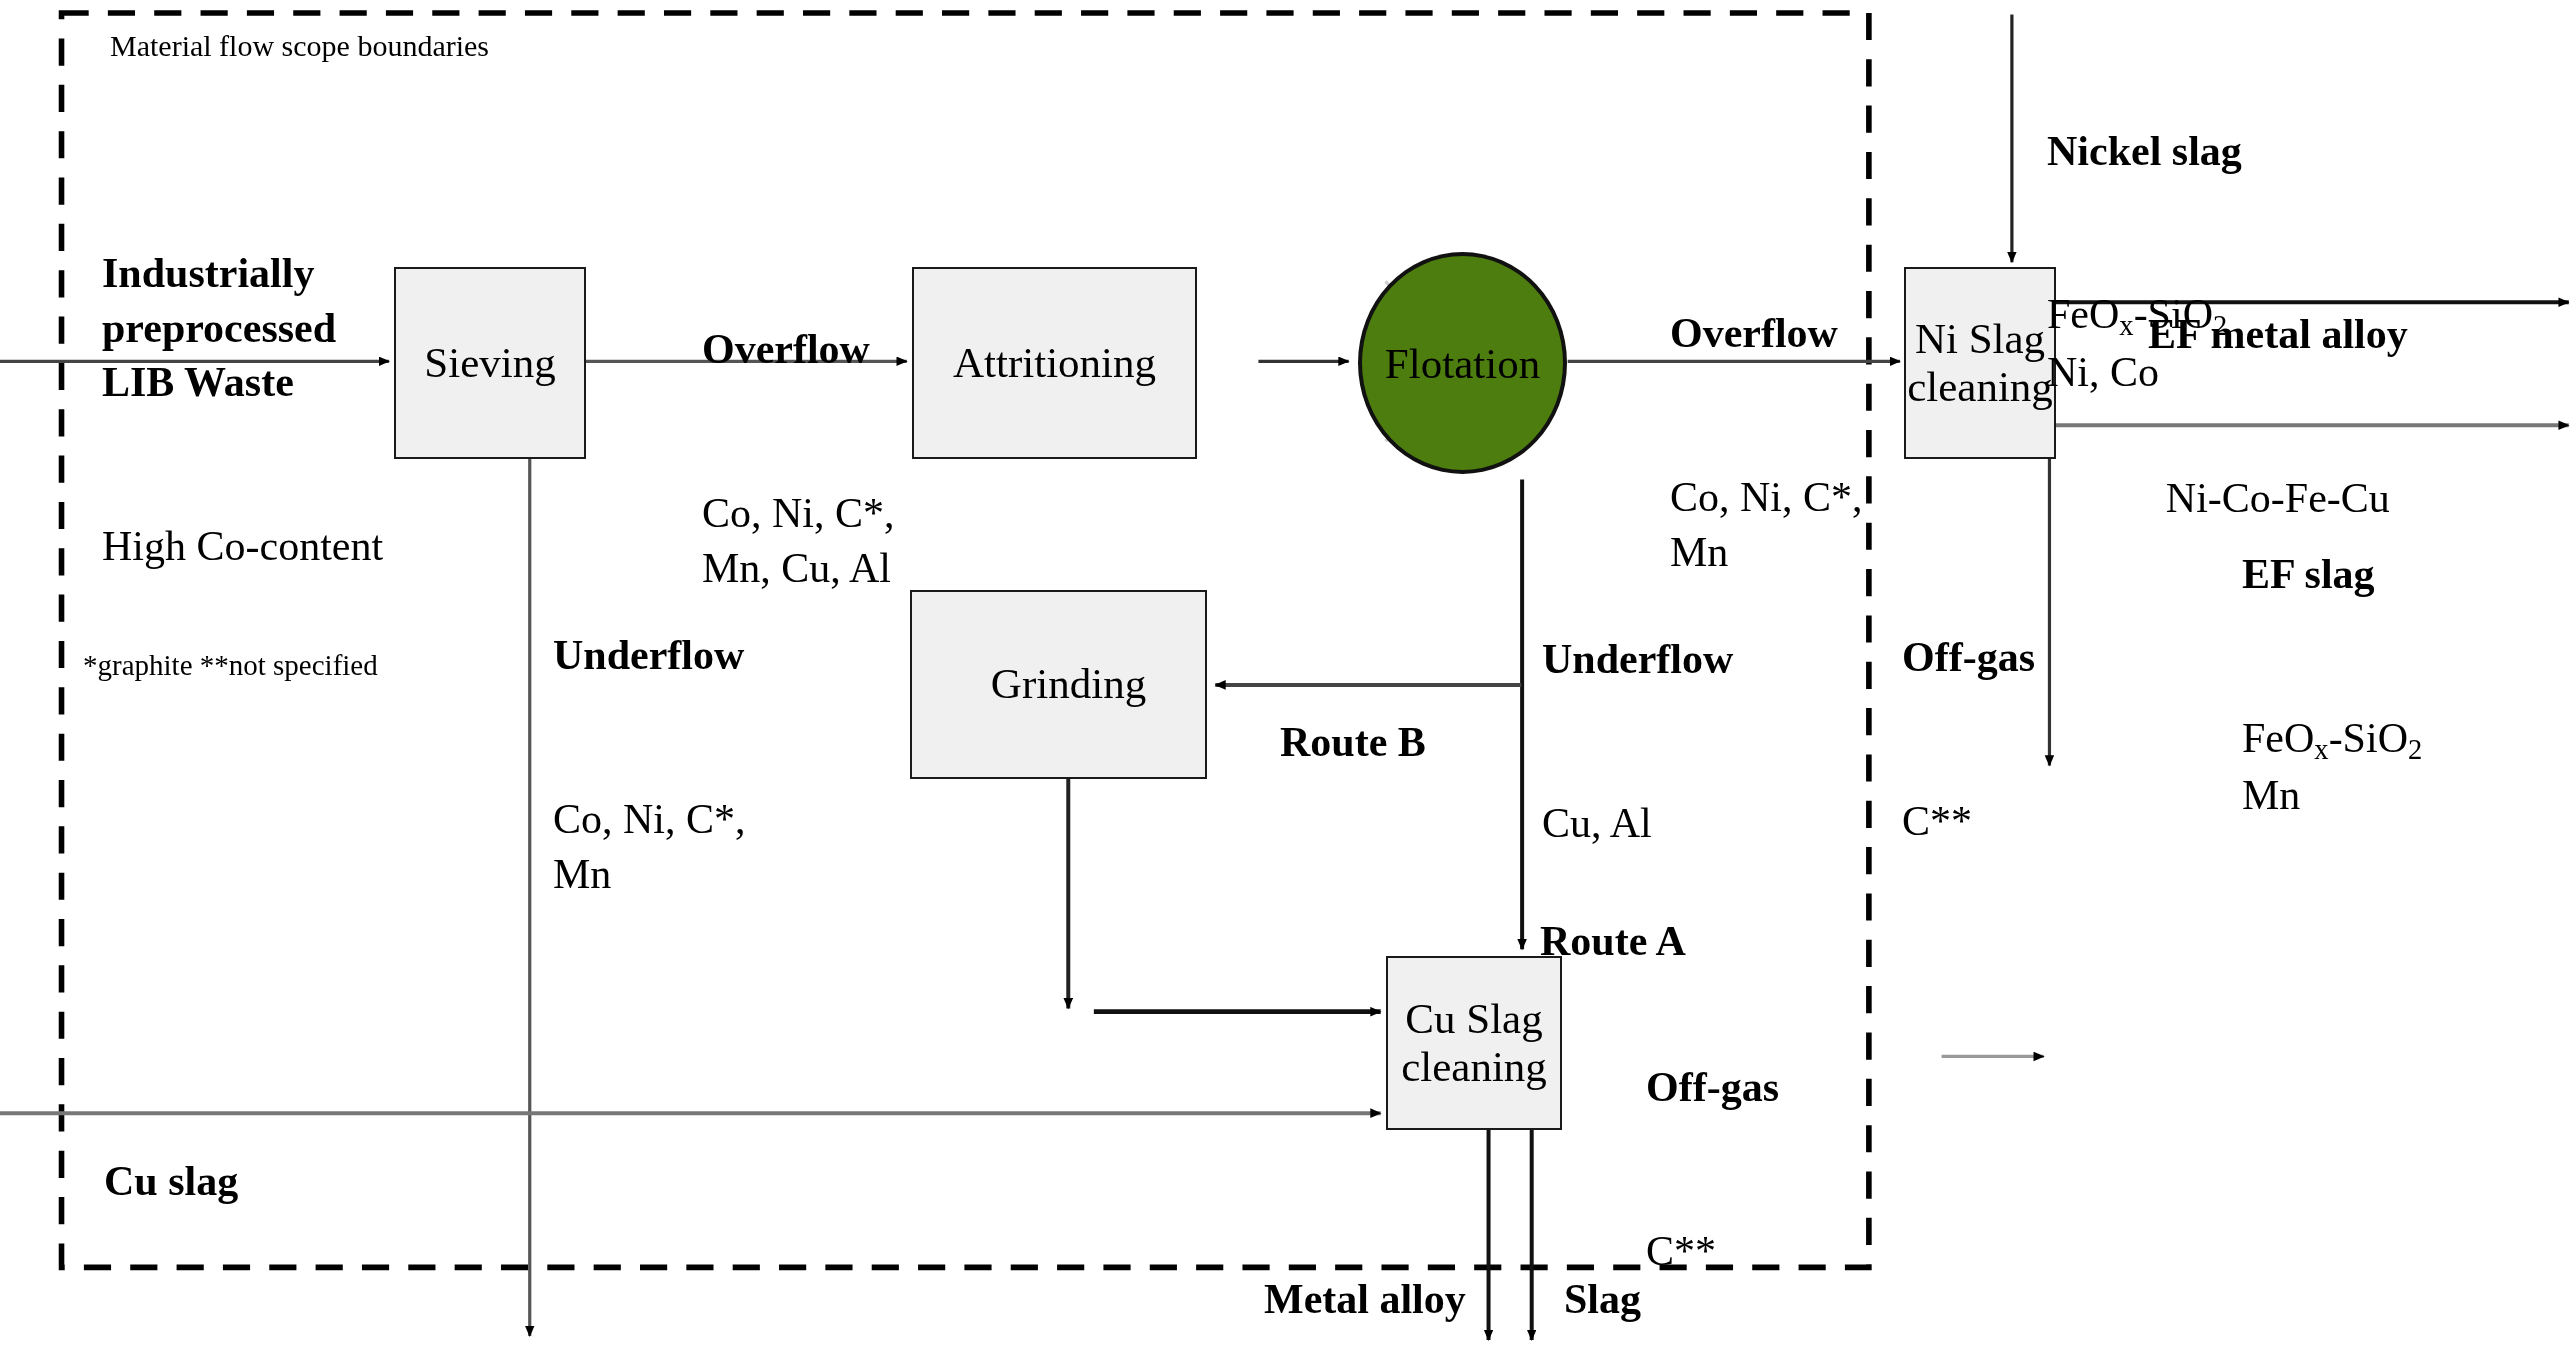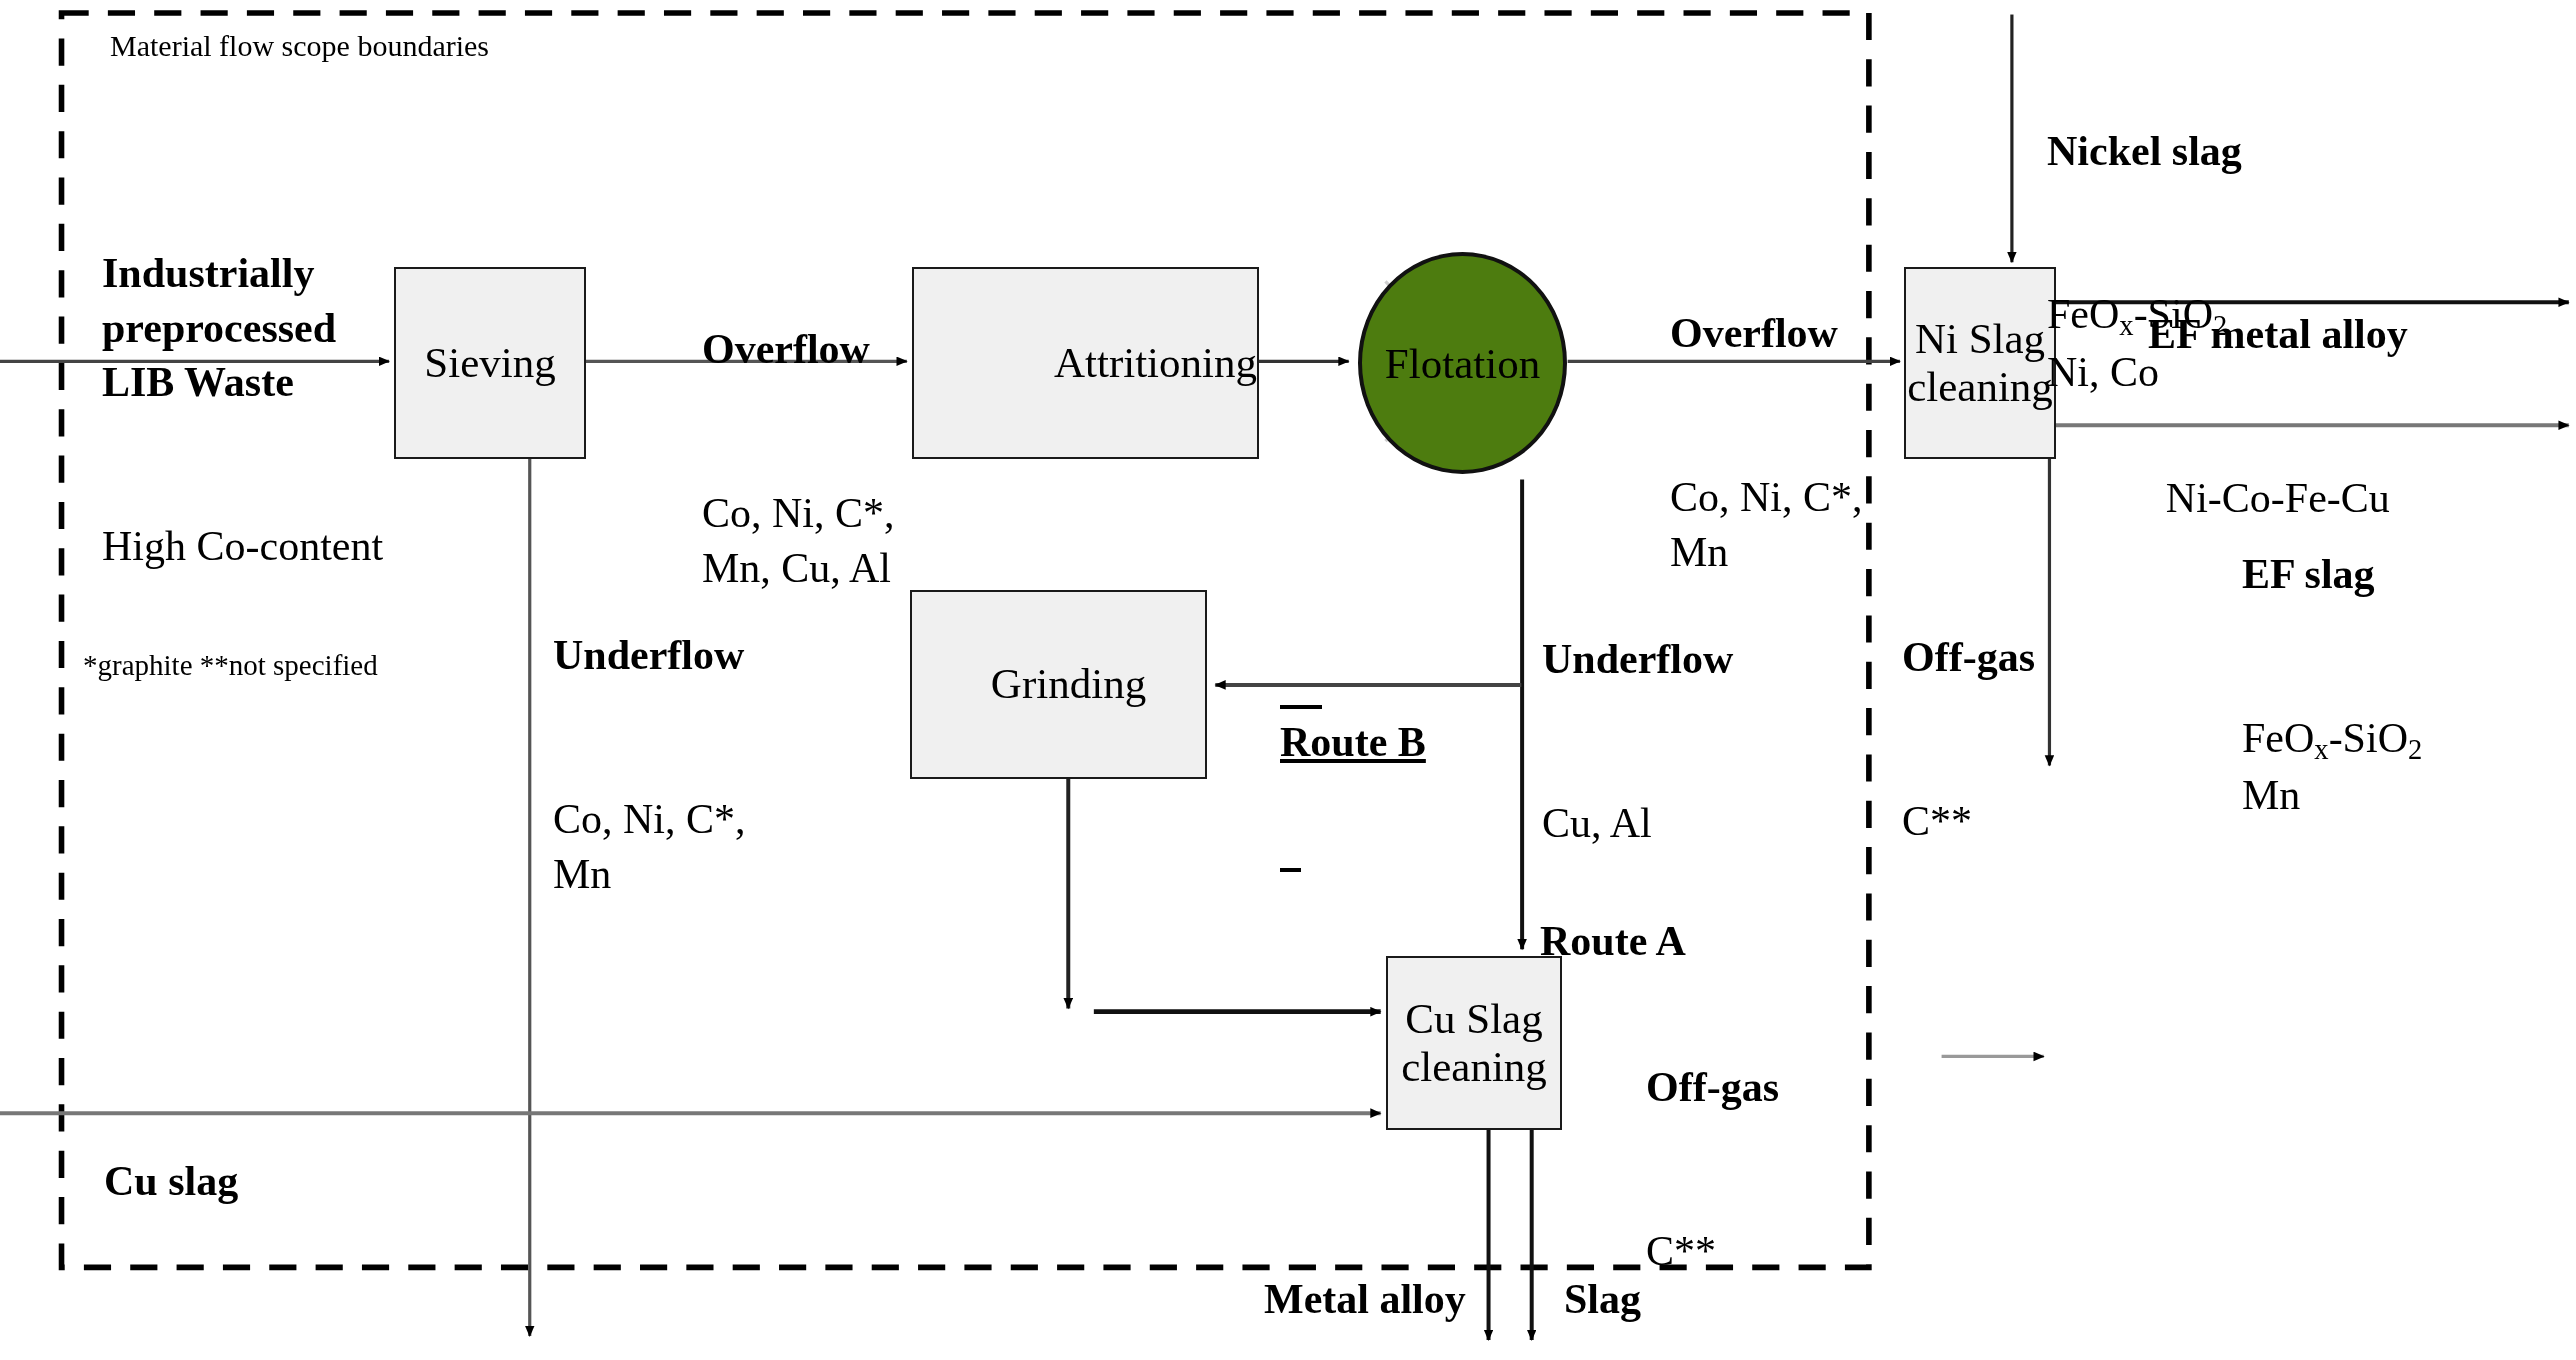--- a/index.html
+++ b/index.html
@@ -72,21 +72,21 @@
     <line x1="2430" y1="1322" x2="2558" y2="1322" stroke="#999" stroke-width="4" marker-end="url(#ahs)"></line>
 
     <line x1="1734" y1="352" x2="1918" y2="552" stroke="#cfcfcf" stroke-width="4"></line>
     <line x1="1918" y1="352" x2="1734" y2="552" stroke="#cfcfcf" stroke-width="4"></line>
   </svg>
 
   <div class="node" style="left:394px;top:267px;width:192px;height:192px;">
     <span class="node-label">Sieving</span>
   </div>
 
-  <div class="node" style="left:912px;top:267px;width:347px;height:192px;justify-content:flex-end;">
+  <div class="node" style="left:912px;top:267px;width:285px;height:192px;">
     <span class="node-label">Attritioning</span>
   </div>
 
   <div class="ellipse" style="left:1358px;top:252px;width:209px;height:222px;">
     <span class="node-label" style="position:relative;z-index:2;">Flotation</span>
   </div>
 
   <div class="node" style="left:910px;top:590px;width:297px;height:189px;padding-left:20px;">
     <span class="node-label">Grinding</span>
   </div>
@@ -126,21 +126,21 @@
     <b>Overflow</b>
     <span class="sub" style="white-space:pre;">Co, Ni, C*,
 Mn</span>
   </div>
 
   <div class="lbl big" style="left:1542px;top:523px;">
     <b>Underflow</b>
     <span class="sub">Cu, Al</span>
   </div>
 
-  <div class="lbl big" style="left:1280px;top:606px;text-decoration:underline;">
+  <div class="lbl big" style="left:1280px;top:606px;">
     <b>Route B</b>
   </div>
 
   <div class="lbl big" style="left:1540px;top:805px;">
     <b>Route A</b>
   </div>
 
   <div class="lbl big" style="left:2047px;top:14.4px;">
     <b>Nickel slag</b>
     <span class="sub">FeO<sub>x</sub>-SiO<sub>2</sub><br>Ni, Co</span>

